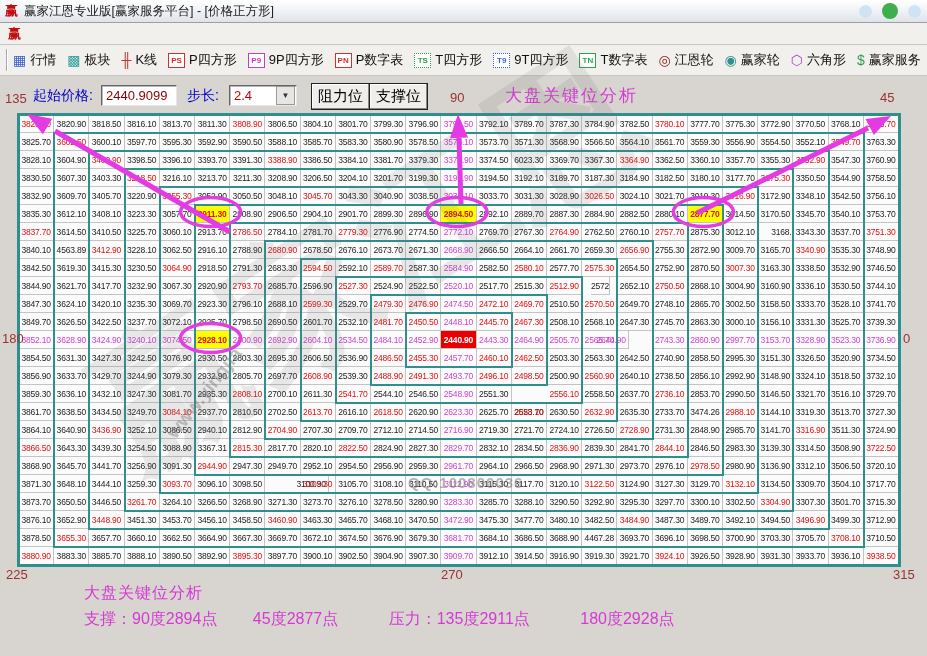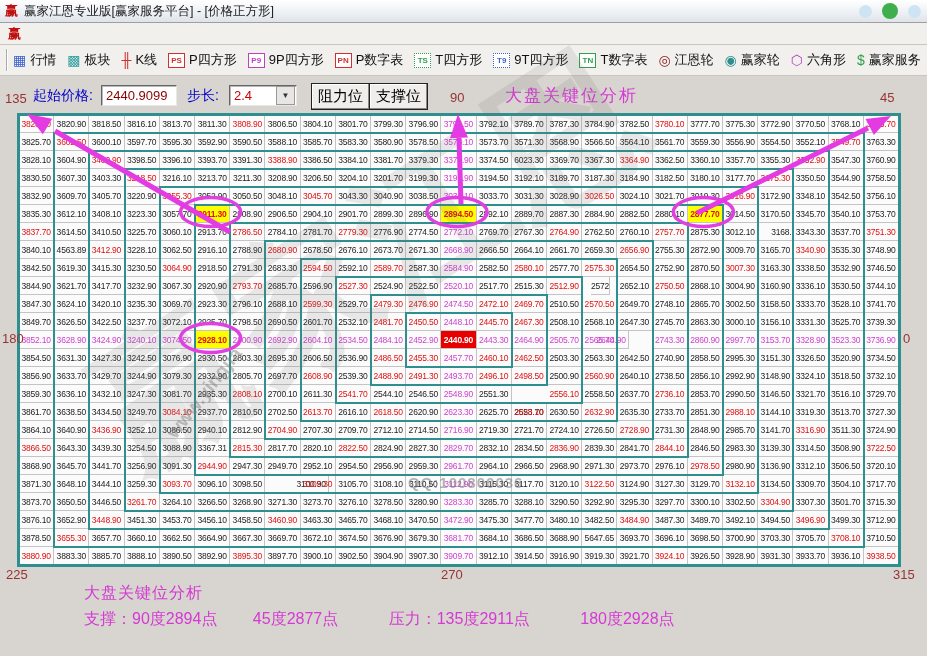--- a/index.html
+++ b/index.html
@@ -612,21 +612,21 @@
     <div class="cell" style="left: 316.8px; top: 288px; width: 35.2px; height: 18px;">2616.10</div>
     <div class="cell red" style="left: 352px; top: 288px; width: 35.2px; height: 18px;">2618.50</div>
     <div class="cell" style="left: 387.2px; top: 288px; width: 35.2px; height: 18px;">2620.90</div>
     <div class="cell magenta" style="left: 422.4px; top: 288px; width: 35.2px; height: 18px;">2623.30</div>
     <div class="cell" style="left: 457.6px; top: 288px; width: 35.2px; height: 18px;">2625.70</div>
     <div class="cell red" style="left: 492.8px; top: 288px; width: 35.2px; height: 18px;">2628.10</div>
     <div class="cell" style="left: 528px; top: 288px; width: 35.2px; height: 18px;">2630.50</div>
     <div class="cell red" style="left: 563.2px; top: 288px; width: 35.2px; height: 18px;">2632.90</div>
     <div class="cell" style="left: 598.4px; top: 288px; width: 35.2px; height: 18px;">2635.30</div>
     <div class="cell" style="left: 633.6px; top: 288px; width: 35.2px; height: 18px;">2733.70</div>
-    <div class="cell" style="left: 668.8px; top: 288px; width: 35.2px; height: 18px;">2851.30</div>
+    <div class="cell" style="left: 668.8px; top: 288px; width: 35.2px; height: 18px;">3474.26</div>
     <div class="cell red" style="left: 704px; top: 288px; width: 35.2px; height: 18px;">2988.10</div>
     <div class="cell" style="left: 739.2px; top: 288px; width: 35.2px; height: 18px;">3144.10</div>
     <div class="cell" style="left: 774.4px; top: 288px; width: 35.2px; height: 18px;">3319.30</div>
     <div class="cell" style="left: 809.6px; top: 288px; width: 35.2px; height: 18px;">3513.70</div>
     <div class="cell" style="left: 844.8px; top: 288px; width: 35.2px; height: 18px;">3727.30</div>
     <div class="cell" style="left: 0px; top: 306px; width: 35.2px; height: 18px;">3864.10</div>
     <div class="cell" style="left: 35.2px; top: 306px; width: 35.2px; height: 18px;">3640.90</div>
     <div class="cell red" style="left: 70.4px; top: 306px; width: 35.2px; height: 18px;">3436.90</div>
     <div class="cell" style="left: 105.6px; top: 306px; width: 35.2px; height: 18px;">3252.10</div>
     <div class="cell" style="left: 140.8px; top: 306px; width: 35.2px; height: 18px;">3086.50</div>
@@ -784,21 +784,21 @@
     <div class="cell" style="left: 211.2px; top: 414px; width: 35.2px; height: 18px;">3667.30</div>
     <div class="cell" style="left: 246.4px; top: 414px; width: 35.2px; height: 18px;">3669.70</div>
     <div class="cell" style="left: 281.6px; top: 414px; width: 35.2px; height: 18px;">3672.10</div>
     <div class="cell" style="left: 316.8px; top: 414px; width: 35.2px; height: 18px;">3674.50</div>
     <div class="cell" style="left: 352px; top: 414px; width: 35.2px; height: 18px;">3676.90</div>
     <div class="cell" style="left: 387.2px; top: 414px; width: 35.2px; height: 18px;">3679.30</div>
     <div class="cell magenta" style="left: 422.4px; top: 414px; width: 35.2px; height: 18px;">3681.70</div>
     <div class="cell" style="left: 457.6px; top: 414px; width: 35.2px; height: 18px;">3684.10</div>
     <div class="cell" style="left: 492.8px; top: 414px; width: 35.2px; height: 18px;">3686.50</div>
     <div class="cell" style="left: 528px; top: 414px; width: 35.2px; height: 18px;">3688.90</div>
-    <div class="cell" style="left: 563.2px; top: 414px; width: 35.2px; height: 18px;">5647.65</div>
+    <div class="cell" style="left: 563.2px; top: 414px; width: 35.2px; height: 18px;">4467.28</div>
     <div class="cell" style="left: 598.4px; top: 414px; width: 35.2px; height: 18px;">3693.70</div>
     <div class="cell" style="left: 633.6px; top: 414px; width: 35.2px; height: 18px;">3696.10</div>
     <div class="cell" style="left: 668.8px; top: 414px; width: 35.2px; height: 18px;">3698.50</div>
     <div class="cell" style="left: 704px; top: 414px; width: 35.2px; height: 18px;">3700.90</div>
     <div class="cell" style="left: 739.2px; top: 414px; width: 35.2px; height: 18px;">3703.30</div>
     <div class="cell" style="left: 774.4px; top: 414px; width: 35.2px; height: 18px;">3705.70</div>
     <div class="cell red" style="left: 809.6px; top: 414px; width: 35.2px; height: 18px;">3708.10</div>
     <div class="cell" style="left: 844.8px; top: 414px; width: 35.2px; height: 18px;">3710.50</div>
     <div class="cell red" style="left: 0px; top: 432px; width: 35.2px; height: 18px;">3880.90</div>
     <div class="cell" style="left: 35.2px; top: 432px; width: 35.2px; height: 18px;">3883.30</div>

